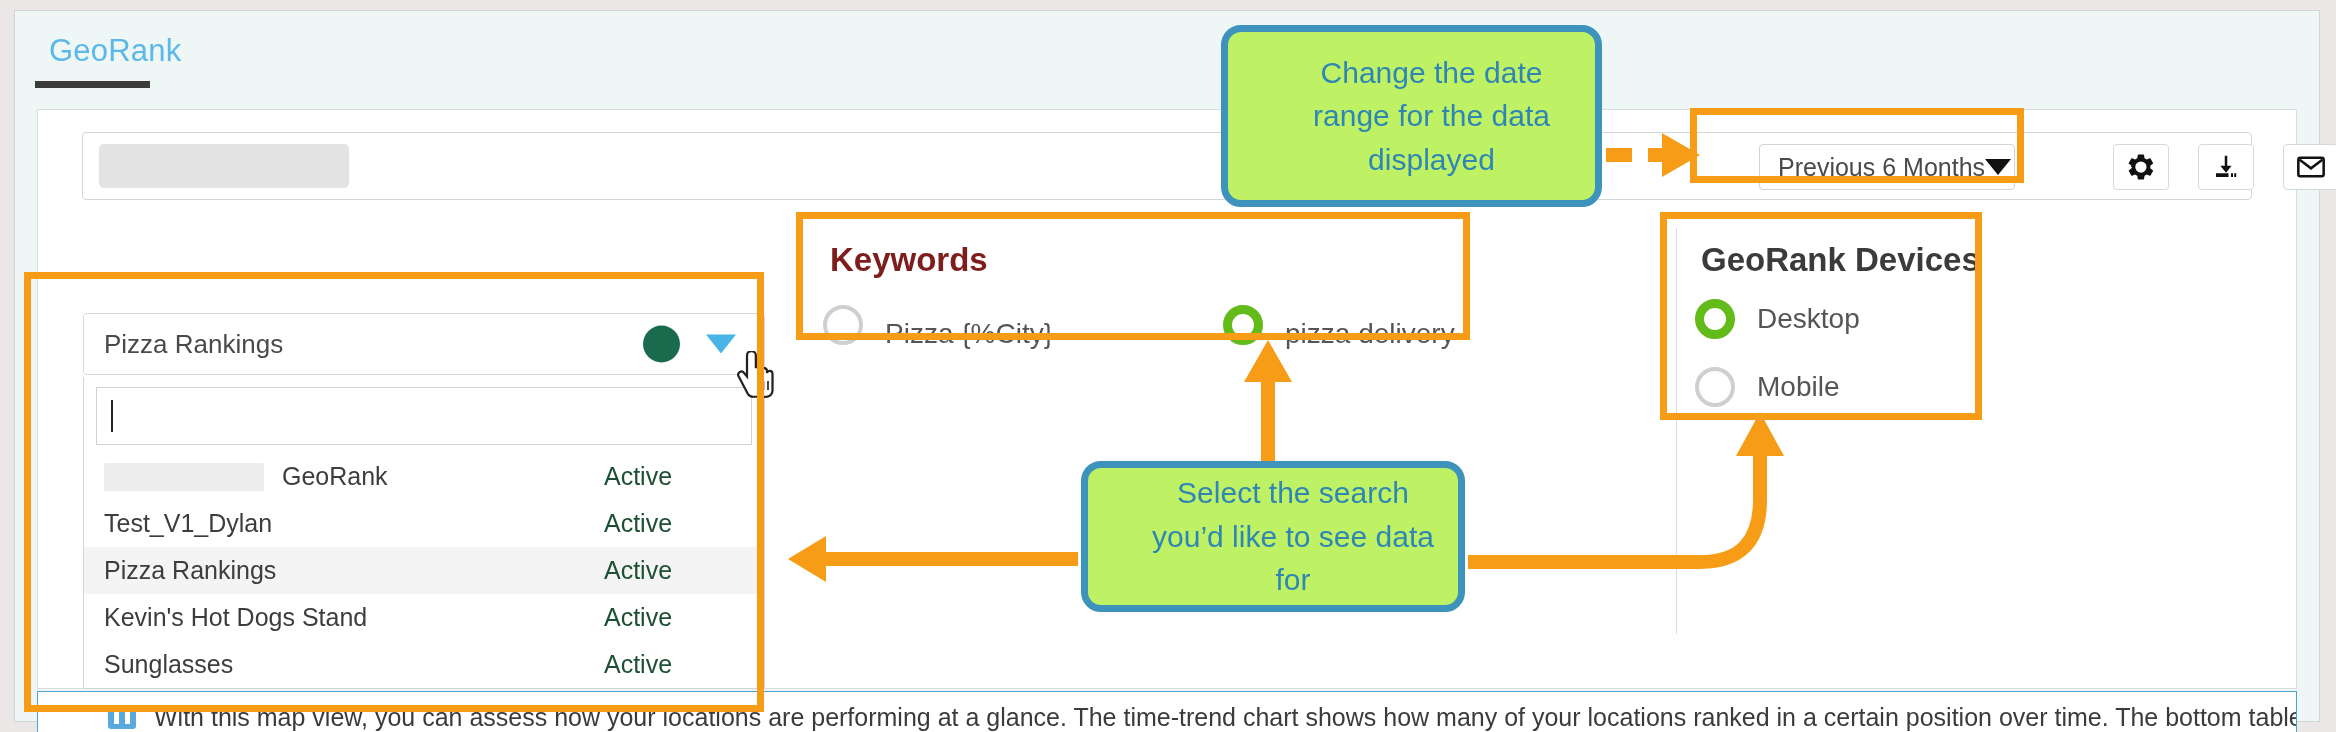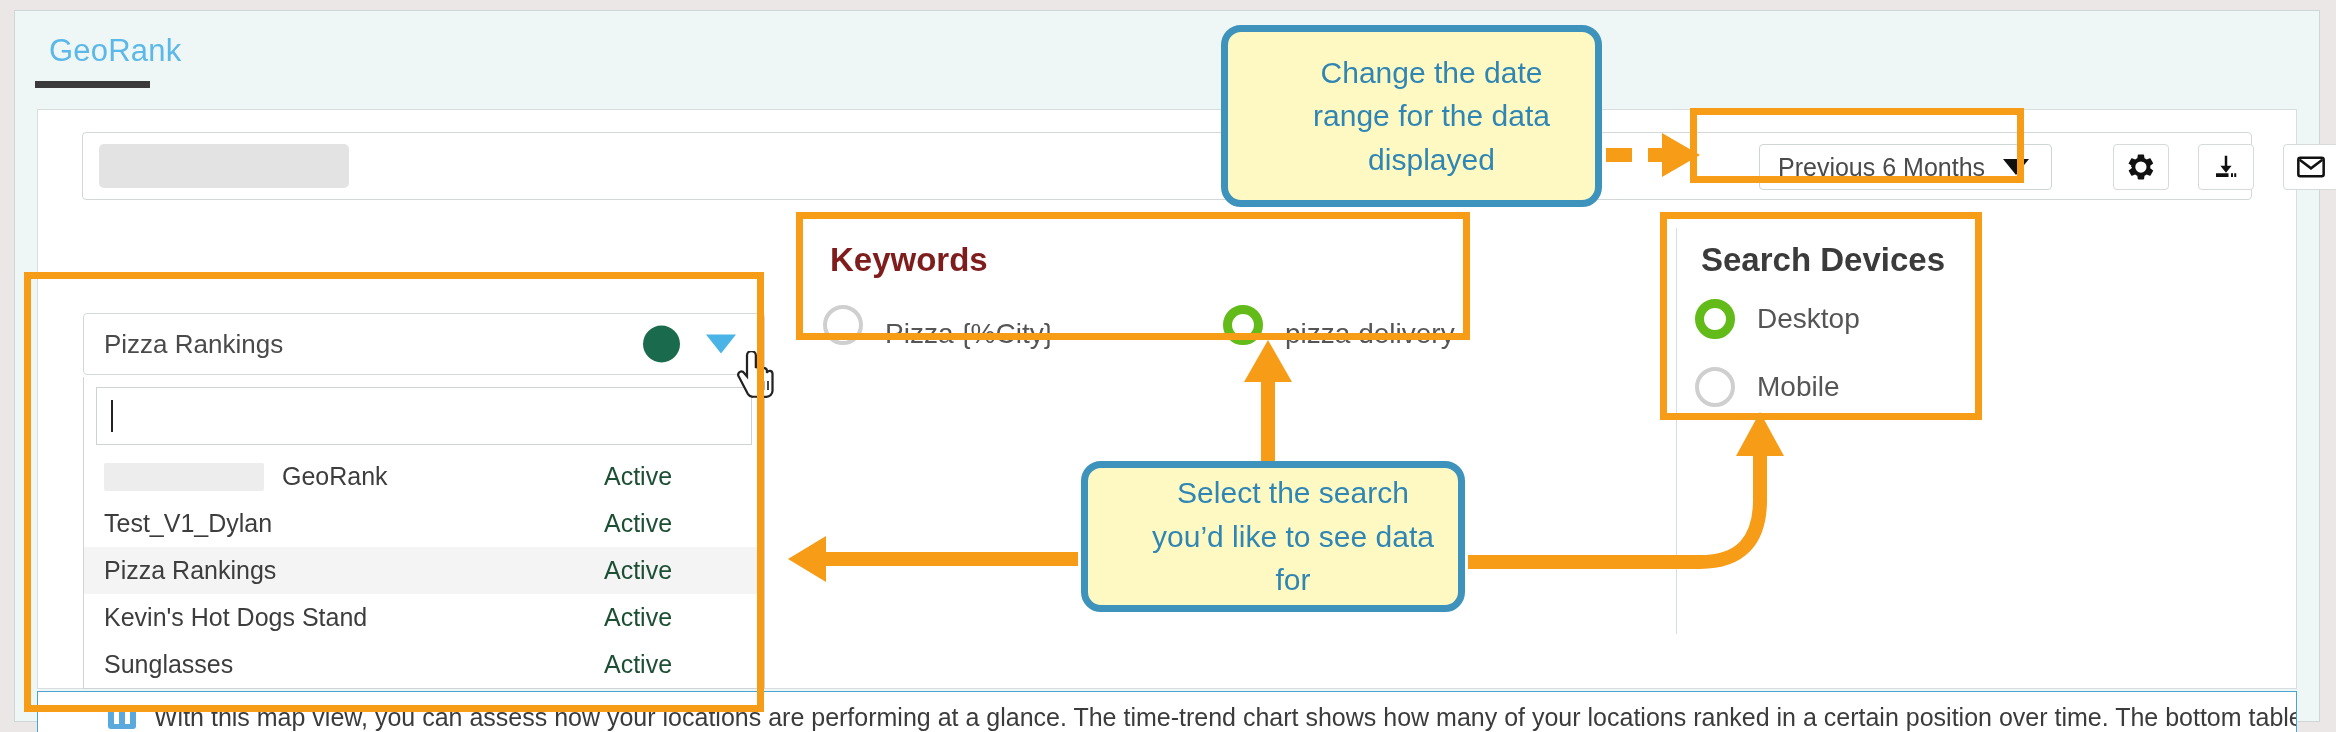--- a/index.html
+++ b/index.html
@@ -35,21 +35,21 @@
   
   .toolbar{
     position:absolute;left:44px;top:22px;width:2170px;height:68px;
     border:1px solid #d2d8d8;border-radius:4px;box-sizing:border-box;background:#fff;
   }
   .toolbar-redacted{
     position:absolute;left:16px;top:11px;width:250px;height:44px;
     background:#e3e3e3;border-radius:5px;
   }
   .date-select{
-    position:absolute;left:1676px;top:11px;width:293px;height:46px;
+    position:absolute;left:1676px;top:11px;width:256px;height:46px;
     border:1px solid #cfd4d4;border-radius:4px;box-sizing:border-box;background:#fff;
     display:flex;align-items:center;
   }
   .date-select-text{
     font-size:25px;color:#4a4a4a;margin-left:18px;flex:1;white-space:nowrap;
   }
   .date-caret{
     width:0;height:0;border-left:13px solid transparent;border-right:13px solid transparent;
     border-top:16px solid #111;margin-right:22px;
   }
@@ -167,21 +167,21 @@
   #ann-search-settings{left:24px;top:272px;width:740px;height:440px;}
   #ann-keywords{left:796px;top:212px;width:674px;height:128px;}
   #ann-devices{left:1660px;top:212px;width:322px;height:208px;}
   #ann-date{left:1690px;top:108px;width:334px;height:75px;}
 
   
   .ann-svg{position:absolute;left:0;top:0;width:2336px;height:732px;pointer-events:none;}
 
   
   .callout{
-    position:absolute;background:#fef9c3;border:7px solid #3d93bb;border-radius:20px;
+    position:absolute;background:#bef264;border:7px solid #3d93bb;border-radius:20px;
     display:flex;align-items:center;justify-content:center;text-align:center;
     box-sizing:border-box;
     padding-left:40px;
   }
   .callout-text{
     font-size:30px;color:#2f86b4;line-height:1.45;padding:0 18px;
   }
   #callout-date{left:1221px;top:25px;width:381px;height:182px;}
   #callout-select{left:1081px;top:461px;width:384px;height:151px;}
 </style>
@@ -288,21 +288,21 @@
     <div class="kw-title">Keywords</div>
     <div class="kw-row" id="kw-0">
       <span class="radio"></span>
       <span class="kw-label">Pizza {%City}</span>
     </div>
     <div class="kw-row" id="kw-1">
       <span class="radio on"></span>
       <span class="kw-label">pizza delivery</span>
     </div>
 
-    <div class="sd-title">Search Devices</div>
+    <div class="sd-title">GeoRank Devices</div>
     <div class="sd-row" id="sd-0">
       <span class="radio on"></span>
       <span class="sd-label">Desktop</span>
     </div>
     <div class="sd-row" id="sd-1">
       <span class="radio"></span>
       <span class="sd-label">Mobile</span>
     </div>
 
     <div class="info-strip">

